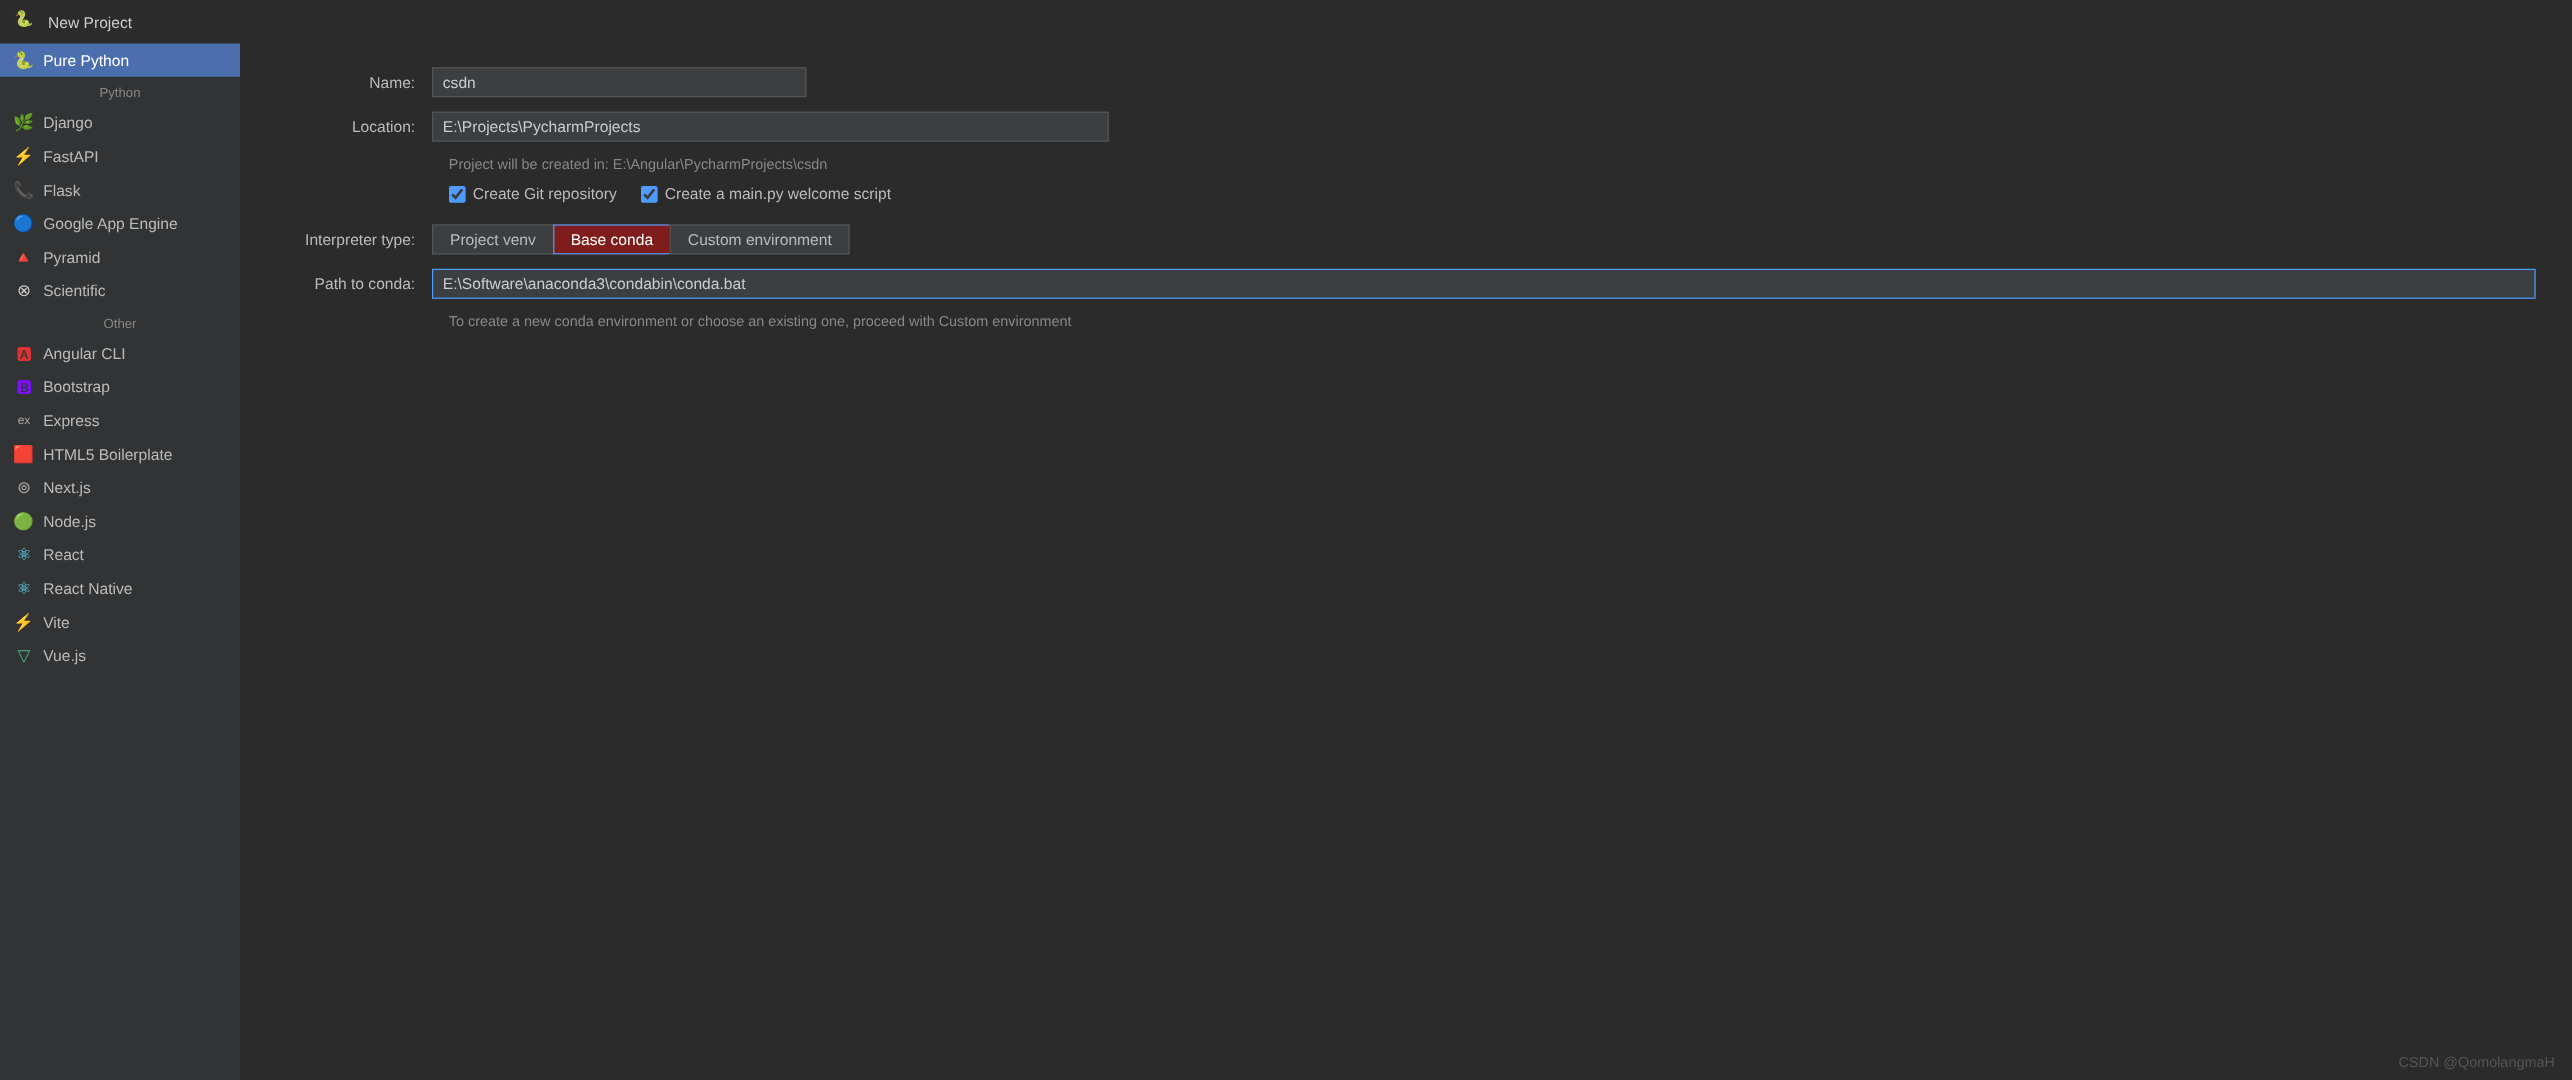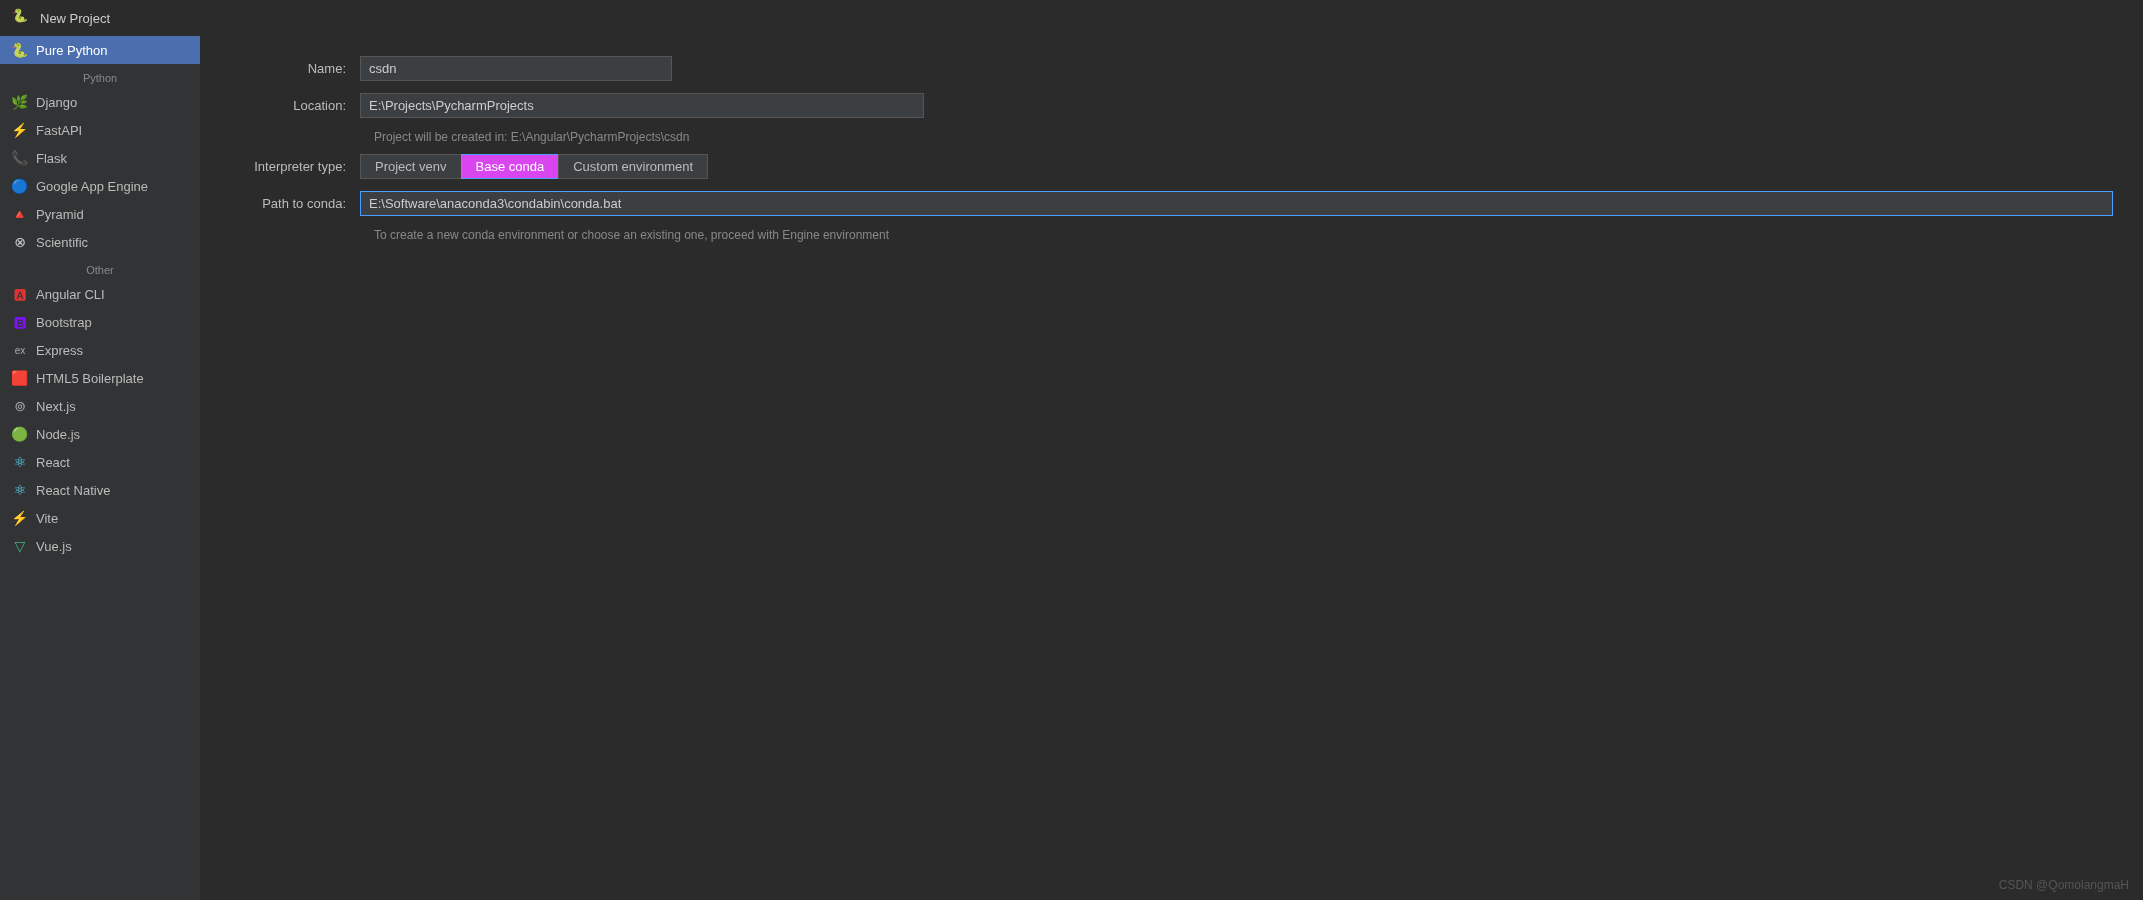--- a/index.html
+++ b/index.html
@@ -139,21 +139,21 @@
     }
     .interp-tab {
       border: 1px solid #555;
       padding: 4px 14px;
       cursor: pointer;
       color: #bbb;
       background: #3c3f41;
       font-size: 13px;
     }
     .interp-tab.active {
-      background: #d946ef;
+      background: #7f1d1d;
       color: #fff;
       border-color: #4b9eff;
     }
     .interp-tab:not(:last-child) {
       border-right: none;
     }
     .hint-text {
       color: #888;
       font-size: 12px;
       margin-left: 144px;
@@ -280,32 +280,42 @@
       <input class="form-input" type="text" value="csdn" style="">
     </div>
 
     <div class="form-row">
       <span class="form-label">Location:</span>
       <input class="form-input" type="text" style="width: 564px;" value="E:\Projects\PycharmProjects">
     </div>
 
     <div class="project-path-note">Project will be created in: E:\Angular\PycharmProjects\csdn</div>
 
+    <div class="checkboxes-row">
+      <label class="checkbox-item">
+        <input type="checkbox" checked="" style="">
+        <span>Create Git repository</span>
+      </label>
+      <label class="checkbox-item">
+        <input type="checkbox" checked="" style="">
+        <span>Create a main.py welcome script</span>
+      </label>
+    </div>
 
     <div class="form-row">
       <span class="form-label">Interpreter type:</span>
       <div class="interpreter-tabs">
         <button class="interp-tab">Project venv</button>
         <button class="interp-tab active">Base conda</button>
         <button class="interp-tab">Custom environment</button>
       </div>
     </div>
 
     <div class="form-row">
       <span class="form-label">Path to conda:</span>
       <input class="form-input-full" type="text" value="E:\Software\anaconda3\condabin\conda.bat" style="">
     </div>
 
-    <div class="hint-text">To create a new conda environment or choose an existing one, proceed with Engine environment</div>
+    <div class="hint-text">To create a new conda environment or choose an existing one, proceed with Custom environment</div>
   </div>
 </div>
 
 <div class="watermark">CSDN @QomolangmaH</div>
 
 </body></html>

